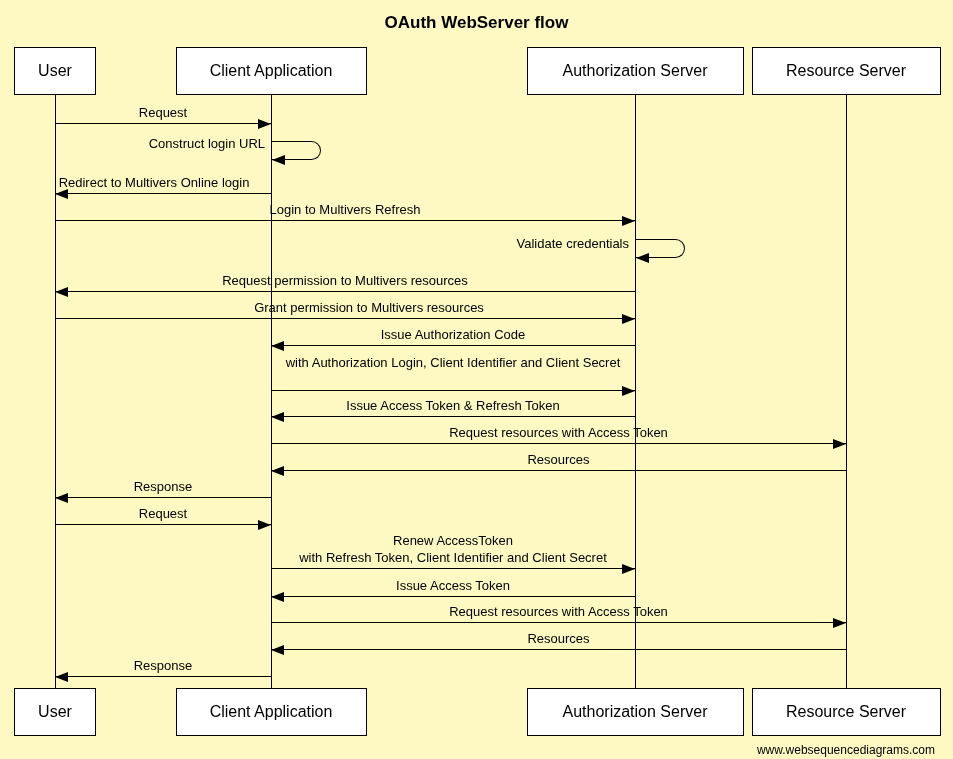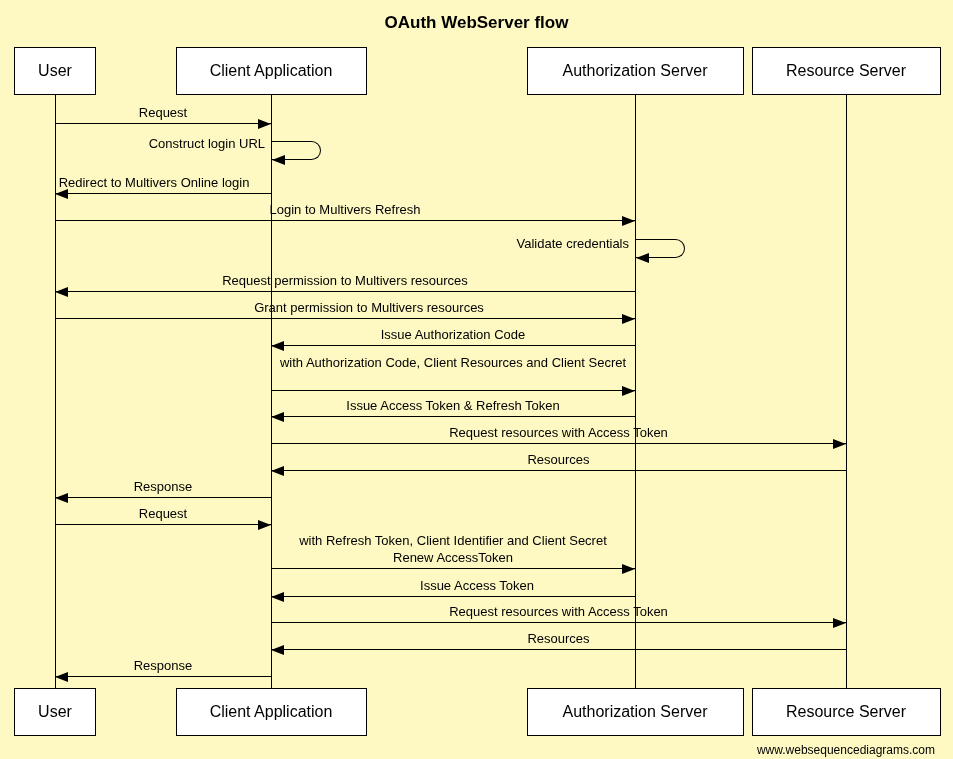--- a/index.html
+++ b/index.html
@@ -109,46 +109,46 @@
       <div class="msg-label" style="left: 55px; width: 580px; top: 272px;">Request permission to Multivers resources</div>
       <div class="msg-line" style="left: 55px; top: 318px; width: 580px;"></div>
       <div class="arrow right" style="left: 622px; top: 314px;"></div>
       <div class="msg-label" style="left: 55px; width: 580px; top: 299px; margin-left: 24px;">Grant permission to Multivers resources</div>
       <div class="msg-line" style="left: 271px; top: 345px; width: 364px;"></div>
       <div class="arrow left" style="left: 271px; top: 341px;"></div>
       <div class="msg-label" style="left: 271px; width: 364px; top: 326px;">Issue Authorization Code</div>
       <div class="msg-line" style="left: 271px; top: 390px; width: 364px;"></div>
       <div class="arrow right" style="left: 622px; top: 386px;"></div>
       <div class="msg-label" style="left: 271px; width: 364px; top: 354px;">
-        <div>with Authorization Code, Client Resources and Client Secret</div>
+        <div>with Authorization Login, Client Identifier and Client Secret</div>
       </div>
       <div class="msg-line" style="left: 271px; top: 416px; width: 364px;"></div>
       <div class="arrow left" style="left: 271px; top: 412px;"></div>
       <div class="msg-label" style="left: 271px; width: 364px; top: 397px;">Issue Access Token &amp; Refresh Token</div>
       <div class="msg-line" style="left: 271px; top: 443px; width: 575px;"></div>
       <div class="arrow right" style="left: 833px; top: 439px;"></div>
       <div class="msg-label" style="left: 271px; width: 575px; top: 424px;">Request resources with Access Token</div>
       <div class="msg-line" style="left: 271px; top: 470px; width: 575px;"></div>
       <div class="arrow left" style="left: 271px; top: 466px;"></div>
       <div class="msg-label" style="left: 271px; width: 575px; top: 451px;">Resources</div>
       <div class="msg-line" style="left: 55px; top: 497px; width: 216px;"></div>
       <div class="arrow left" style="left: 55px; top: 493px;"></div>
       <div class="msg-label" style="left: 55px; width: 216px; top: 478px;">Response</div>
       <div class="msg-line" style="left: 55px; top: 524px; width: 216px;"></div>
       <div class="arrow right" style="left: 258px; top: 520px;"></div>
       <div class="msg-label" style="left: 55px; width: 216px; top: 505px;">Request</div>
       <div class="msg-line" style="left: 271px; top: 568px; width: 364px;"></div>
       <div class="arrow right" style="left: 622px; top: 564px;"></div>
       <div class="msg-label" style="left: 271px; width: 364px; top: 532px;">
+        <div>Renew AccessToken</div>
         <div>with Refresh Token, Client Identifier and Client Secret</div>
-        <div>Renew AccessToken</div>
       </div>
       <div class="msg-line" style="left: 271px; top: 596px; width: 364px;"></div>
       <div class="arrow left" style="left: 271px; top: 592px;"></div>
-      <div class="msg-label" style="left: 271px; width: 364px; top: 577px; margin-left: 24px;">Issue Access Token</div>
+      <div class="msg-label" style="left: 271px; width: 364px; top: 577px;">Issue Access Token</div>
       <div class="msg-line" style="left: 271px; top: 622px; width: 575px;"></div>
       <div class="arrow right" style="left: 833px; top: 618px;"></div>
       <div class="msg-label" style="left: 271px; width: 575px; top: 603px;">Request resources with Access Token</div>
       <div class="msg-line" style="left: 271px; top: 649px; width: 575px;"></div>
       <div class="arrow left" style="left: 271px; top: 645px;"></div>
       <div class="msg-label" style="left: 271px; width: 575px; top: 630px;">Resources</div>
       <div class="msg-line" style="left: 55px; top: 676px; width: 216px;"></div>
       <div class="arrow left" style="left: 55px; top: 672px;"></div>
       <div class="msg-label" style="left: 55px; width: 216px; top: 657px;">Response</div>
     </div>

